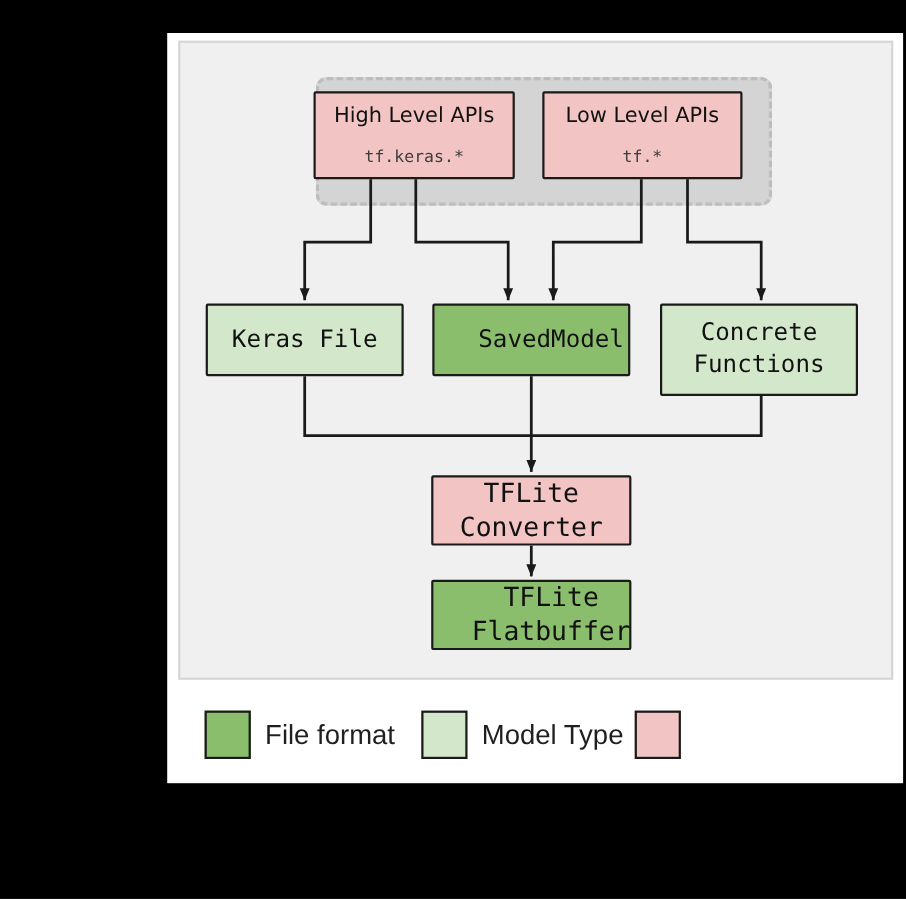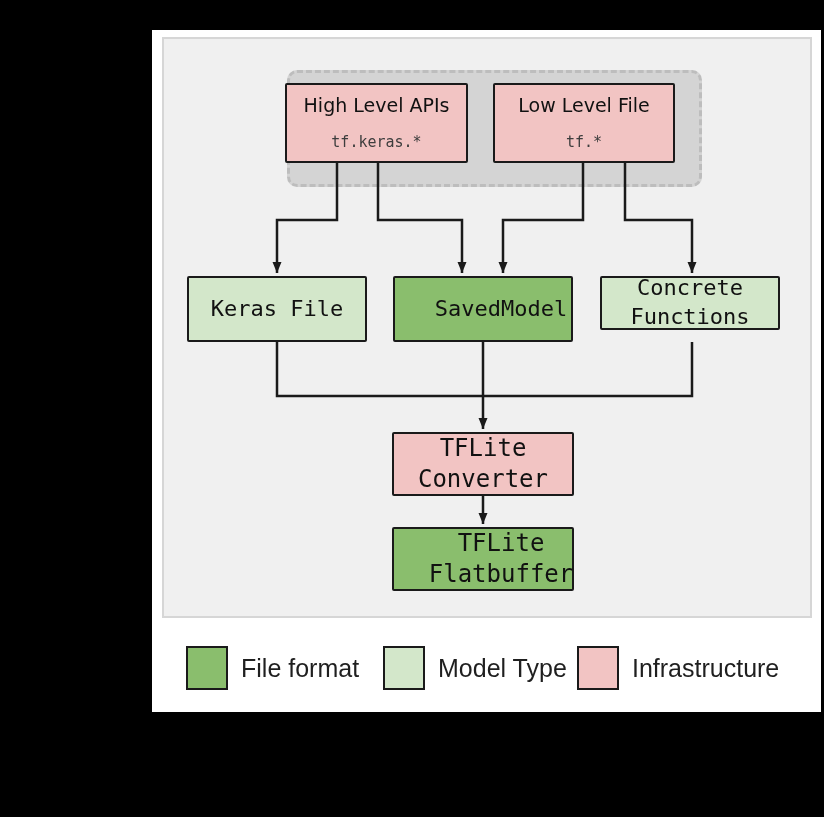--- a/index.html
+++ b/index.html
@@ -51,21 +51,21 @@
     z-index: 2;
   }
   .fill-infrastructure { background: var(--infrastructure, #f2c4c3); }
   .fill-file-format   { background: var(--file-format, #8abe6d); padding-left: 36px; }
   .fill-data-type     { background: var(--data-type, #d3e7ca); }
 
   .node-high { left: 133px; top: 53px;  width: 183px; height: 80px; justify-content: center; }
   .node-low  { left: 341px; top: 53px;  width: 182px; height: 80px; }
   .node-keras    { left: 35px;  top: 246px; width: 180px; height: 66px; }
   .node-saved    { left: 241px; top: 246px; width: 180px; height: 66px; }
-  .node-concrete { left: 448px; top: 246px; width: 180px; height: 54px; }
+  .node-concrete { left: 448px; top: 246px; width: 180px; height: 84px; }
   .node-converter  { left: 240px; top: 402px; width: 182px; height: 64px; }
   .node-flatbuffer { left: 240px; top: 497px; width: 182px; height: 64px; }
 
   .api-title {
     font-family: "DejaVu Sans", sans-serif;
     font-size: 19px;
     color: #111;
     line-height: 1.35;
   }
   .api-code {
@@ -150,21 +150,21 @@
       <path d="M331,466 V494" marker-end="url(#arrow)"></path>
     </g>
   </svg>
 
   <div class="node node-high fill-infrastructure">
     <div class="api-title">High Level APIs</div>
     <div class="api-code">tf.keras.*</div>
   </div>
 
   <div class="node node-low fill-infrastructure">
-    <div class="api-title">Low Level File</div>
+    <div class="api-title">Low Level APIs</div>
     <div class="api-code">tf.*</div>
   </div>
 
   <div class="node node-keras fill-data-type">
     <div class="node-label">Keras File</div>
   </div>
 
   <div class="node node-saved fill-file-format">
     <div class="node-label">SavedModel</div>
   </div>
@@ -188,17 +188,16 @@
     <div class="legend-item legend-item-1">
       <div class="legend-swatch fill-file-format"></div>
       <div class="legend-label">File format</div>
     </div>
     <div class="legend-item legend-item-2">
       <div class="legend-swatch fill-data-type"></div>
       <div class="legend-label">Model Type</div>
     </div>
     <div class="legend-item legend-item-3">
       <div class="legend-swatch fill-infrastructure"></div>
-      <div class="legend-label">Infrastructure</div>
     </div>
   </div>
 
 </div>
 
 </body></html>

